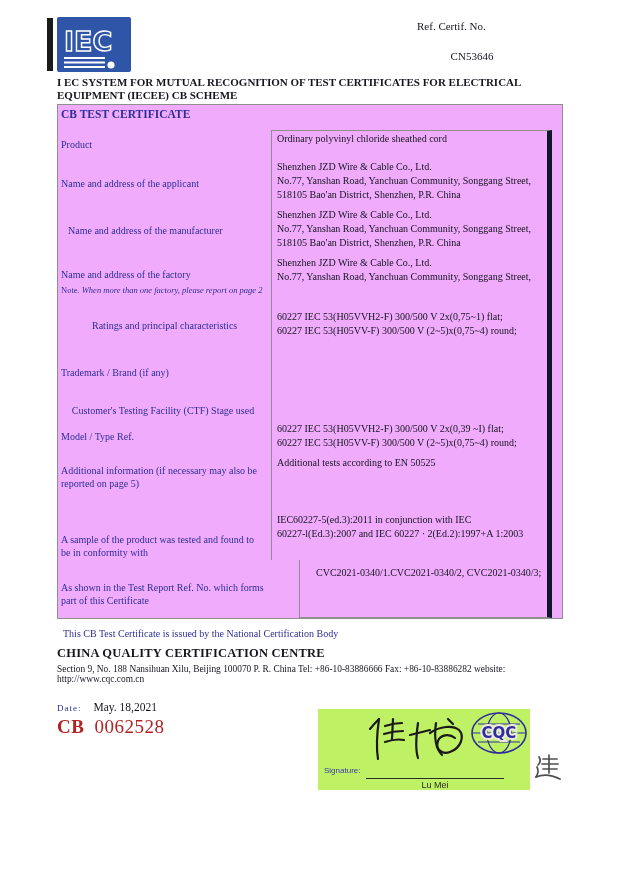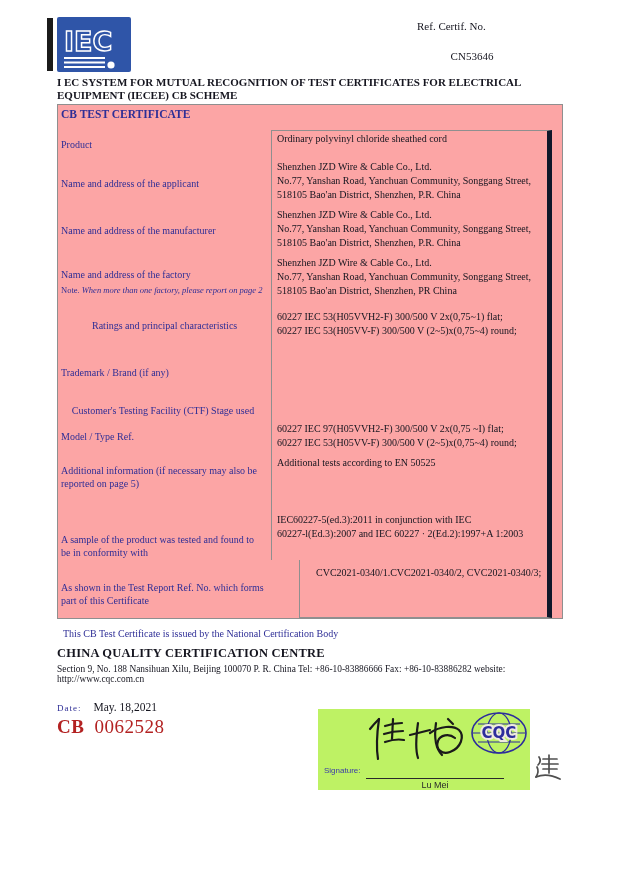--- a/index.html
+++ b/index.html
@@ -11,42 +11,42 @@
   .iec-logo{position:absolute;left:47px;top:17px;}
   .ref-label{position:absolute;left:417px;top:20px;font-size:11px;color:#15151f;}
   .ref-value{position:absolute;left:417px;top:50px;width:110px;text-align:center;font-size:11px;color:#15151f;}
   .scheme-heading{
     position:absolute;left:57px;top:76px;width:512px;
     font-weight:bold;font-size:11px;line-height:1.18;color:#15151f;
   }
   
   .cert-table{
     position:absolute;left:57px;top:104px;width:504px;
-    border:1px solid #8f8f8f;background:#fca5a5;box-sizing:content-box;
+    border:1px solid #8f8f8f;background:#f0abfc;box-sizing:content-box;
   }
   .cert-title{
     height:25px;box-sizing:border-box;padding:3px 0 0 3px;
     font-size:11.5px;font-weight:bold;color:#2e2e96;
   }
   .row{display:grid;grid-template-columns:213px 281px;}
   .lcell{
     box-sizing:border-box;padding-left:3px;padding-right:6px;
     font-size:10px;line-height:1.3;color:#2e2e96;
   }
   .vcell{
     box-sizing:border-box;border-left:1px solid #8f8f8f;border-right:5px solid #0f172a;
     padding:1px 5px;font-size:10px;line-height:1.4;color:#15151f;
   }
   .row.first .vcell{border-top:1px solid #8f8f8f;}
   .row.last  .vcell{border-bottom:1px solid #8f8f8f;}
   .r0{height:29px;} .r1{height:48px;} .r2{height:48px;} .r3{height:54px;}
   .r4{height:45px;} .r5{height:47px;} .r6{height:20px;} .r7{height:34px;}
   .r8{height:50px;} .r9{height:55px;} .r10{height:58px;}
   .r0 .lcell{padding-top:8px;}  .r1 .lcell{padding-top:18px;}
-  .r2 .lcell{padding-top:17px;} .r3 .lcell{padding-top:13px;}
+  .r2 .lcell{padding-top:17px;margin-left:7px;} .r3 .lcell{padding-top:13px;}
   .r4 .lcell{padding-top:10px;margin-left:31px;} .r5 .lcell{padding-top:12px;}
   .r6 .lcell{padding-top:3px;text-align:center;}  .r7 .lcell{padding-top:9px;}
   .r8 .lcell{padding-top:9px;}  .r9 .lcell{padding-top:28px;}
   .r10 .lcell{padding-top:21px;}
   .r9 .vcell{padding-top:8px;}  .r10 .vcell{padding-top:6px;padding-left:16px;margin-left:28px;}
   .factory-note{display:block;margin-top:4px;font-size:8.5px;color:#2e2e96;}
   .factory-note .note-italic{font-style:italic;}
   
   .issued-line{position:absolute;left:63px;top:628px;font-size:10px;color:#2e2e96;}
   .org-name{position:absolute;left:57px;top:646px;font-size:12.5px;font-weight:bold;color:#15151f;letter-spacing:.2px;}
@@ -120,21 +120,20 @@
     <div class="lcell">
       <span>Name and address of the factory</span>
       <span class="factory-note">
         <span>Note.</span>
         <span class="note-italic">When more than one factory, please report on page 2</span>
       </span>
     </div>
     <div class="vcell">
       <div>Shenzhen JZD Wire &amp; Cable Co., Ltd.</div>
       <div>No.77, Yanshan Road, Yanchuan Community, Songgang Street,</div>
-      <div>518105 Bao'an District, Shenzhen, PR China</div>
     </div>
   </div>
 
   <div class="row r4">
     <div class="lcell">Ratings and principal characteristics</div>
     <div class="vcell">
       <div>60227 IEC 53(H05VVH2-F) 300/500 V 2x(0,75~1) flat;</div>
       <div>60227 IEC 53(H05VV-F) 300/500 V (2~5)x(0,75~4) round;</div>
     </div>
   </div>
@@ -145,21 +144,21 @@
   </div>
 
   <div class="row r6">
     <div class="lcell">Customer's Testing Facility (CTF) Stage used</div>
     <div class="vcell"></div>
   </div>
 
   <div class="row r7">
     <div class="lcell">Model / Type Ref.</div>
     <div class="vcell">
-      <div>60227 IEC 97(H05VVH2-F) 300/500 V 2x(0,75 ~I) flat;</div>
+      <div>60227 IEC 53(H05VVH2-F) 300/500 V 2x(0,39 ~I) flat;</div>
       <div>60227 IEC 53(H05VV-F) 300/500 V (2~5)x(0,75~4) round;</div>
     </div>
   </div>
 
   <div class="row r8">
     <div class="lcell">Additional information (if necessary may also be reported on page 5)</div>
     <div class="vcell">
       <div>Additional tests according to EN 50525</div>
     </div>
   </div>

